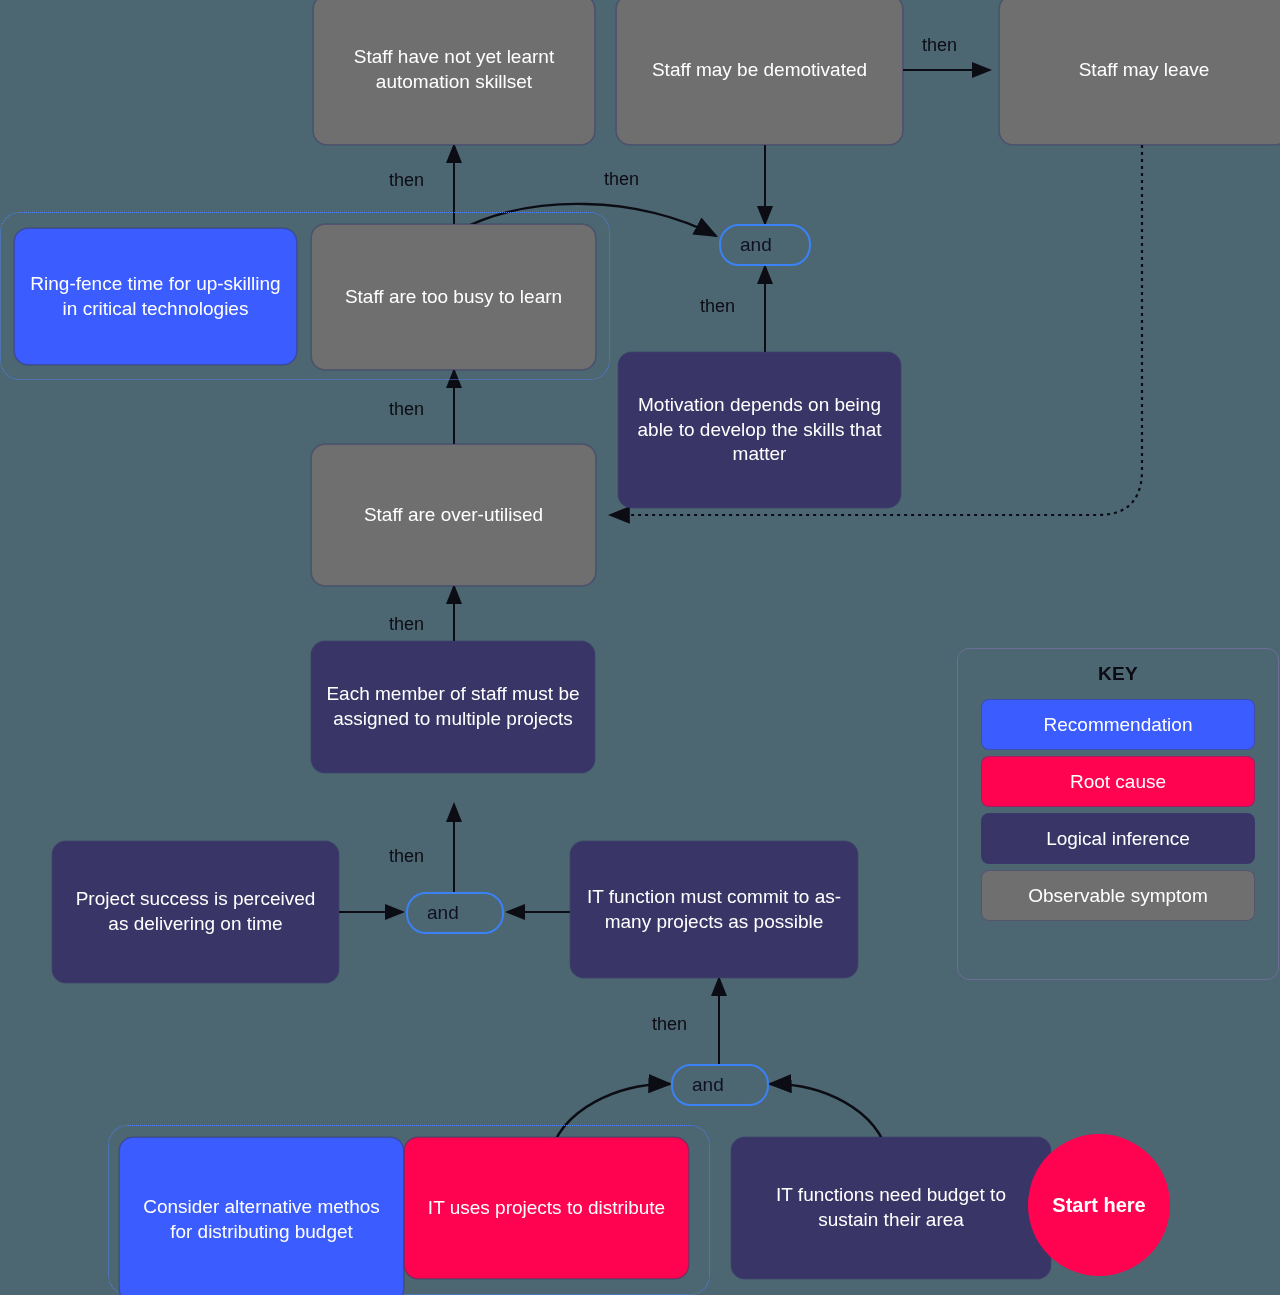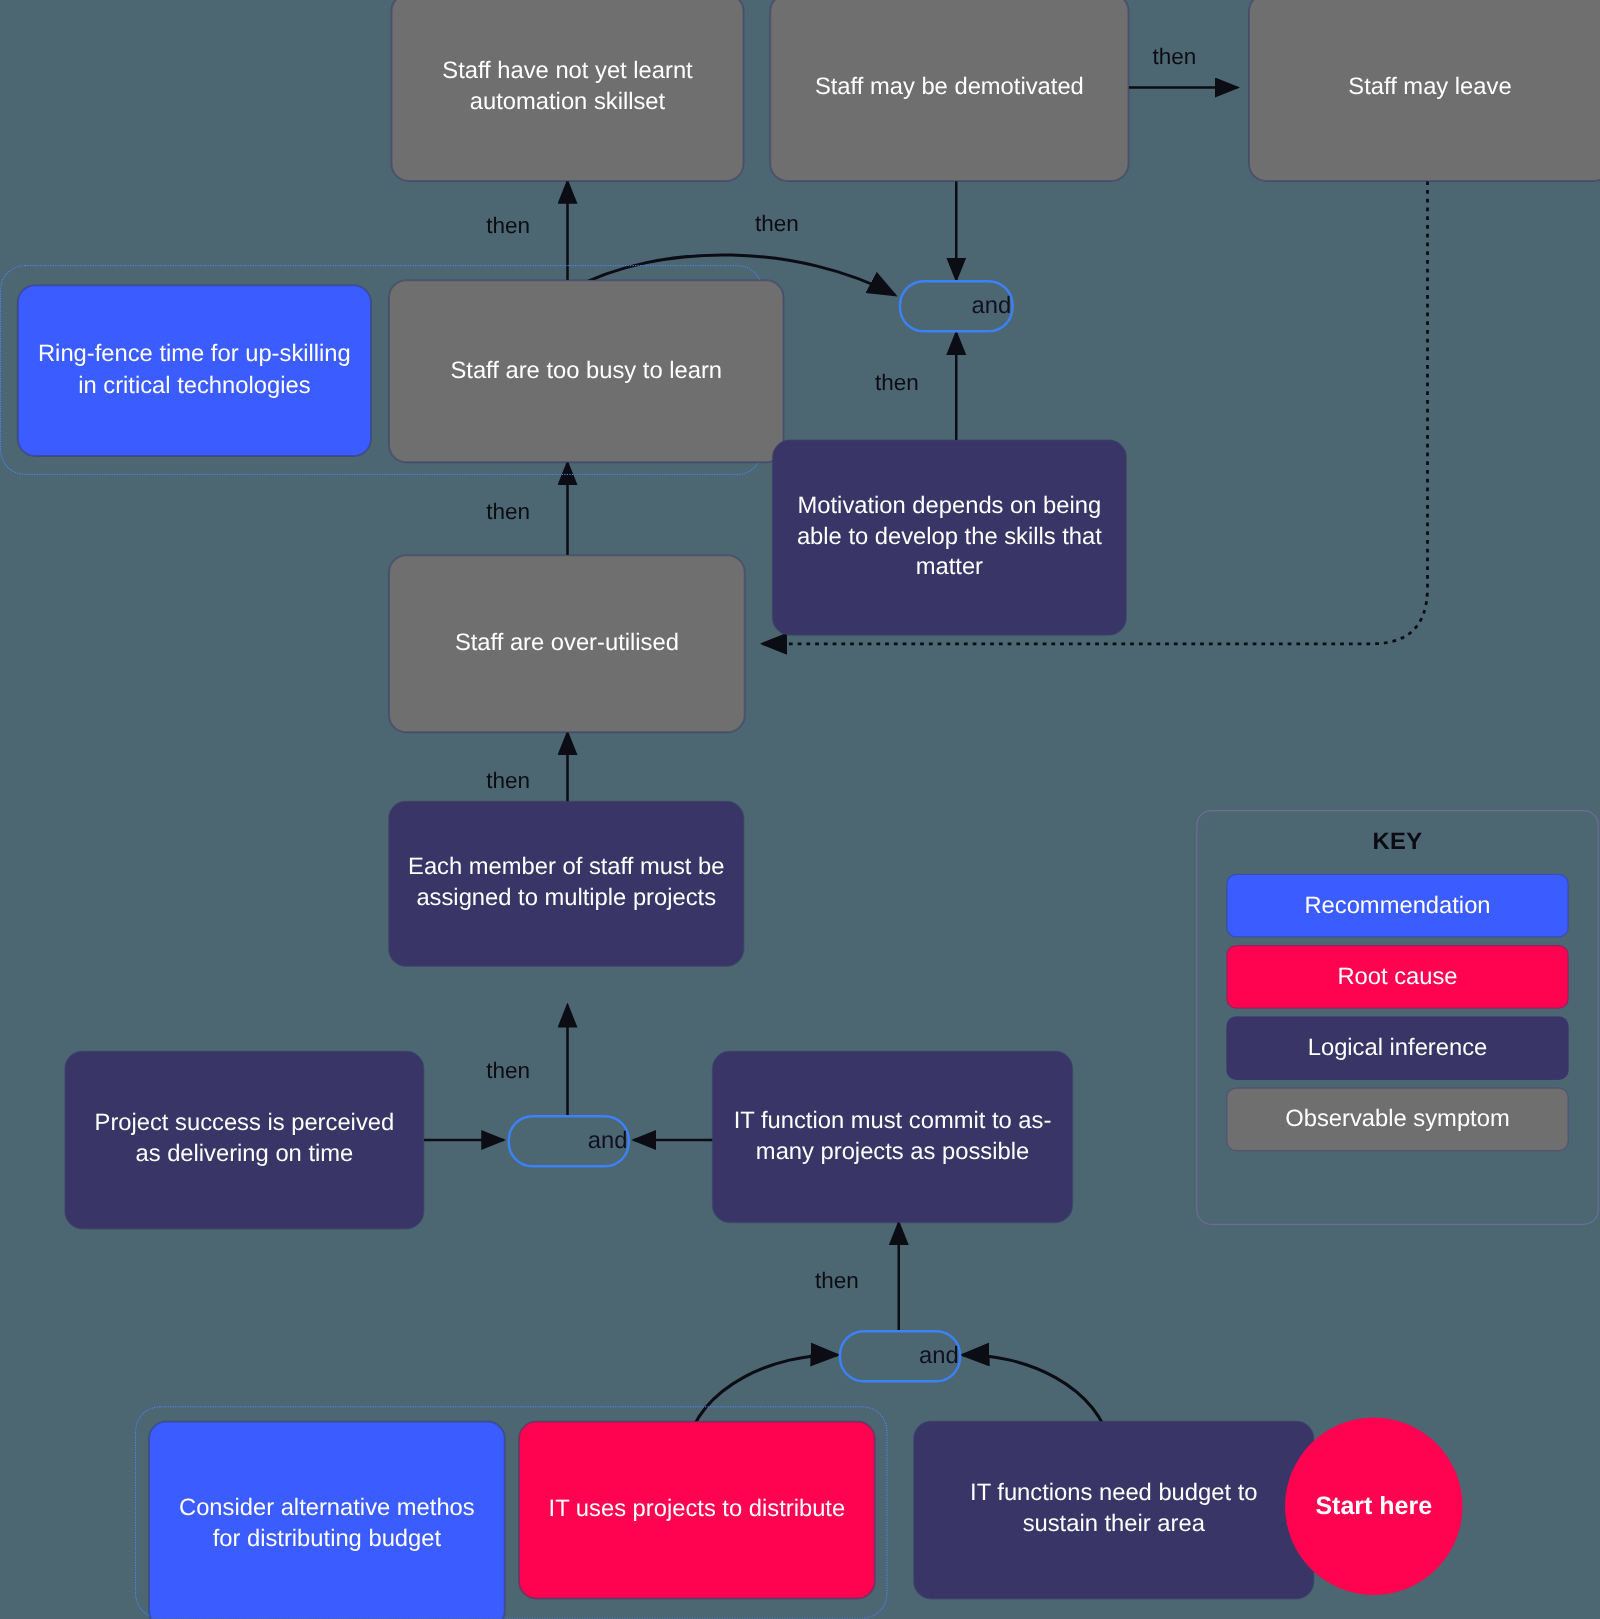--- a/index.html
+++ b/index.html
@@ -48,21 +48,21 @@
   .n-root      { background: #ff0350; }
 
   .andnode {
     position: absolute;
     box-sizing: border-box;
     border-radius: 20px;
     border: 2.5px solid #3b82f6;
     background: transparent;
     display: flex;
     align-items: center;
-    justify-content: flex-end;
+    justify-content: flex-start;
     color: #101020;
     font-size: 19px;
     font-weight: 400;
     z-index: 4;
     padding-left: 19px;
   }
   .cluster {
     position: absolute;
     box-sizing: border-box;
     border: 1.6px dotted #4f83f7;
@@ -178,21 +178,21 @@
   </div>
 
   <div class="node n-symptom" style="left:999px; top:-5px; width:290px; height:150px;">
     <span>Staff may leave</span>
   </div>
 
   <div class="node n-rec" style="left:14px; top:228px; width:283px; height:137px;">
     <span>Ring-fence time for up-skilling in critical technologies</span>
   </div>
 
-  <div class="node n-symptom" style="left:311px; top:224px; width:316px; height:146px;">
+  <div class="node n-symptom" style="left:311px; top:224px; width:285px; height:146px;">
     <span>Staff are too busy to learn</span>
   </div>
 
   <div class="node n-inference" style="left:618px; top:352px; width:283px; height:156px;">
     <span>Motivation depends on being able to develop the skills that matter</span>
   </div>
 
   <div class="node n-symptom" style="left:311px; top:444px; width:285px; height:142px;">
     <span>Staff are over-utilised</span>
   </div>
@@ -206,21 +206,21 @@
   </div>
 
   <div class="node n-inference" style="left:570px; top:841px; width:288px; height:137px;">
     <span>IT function must commit to as-many projects as possible</span>
   </div>
 
   <div class="node n-rec" style="left:119px; top:1137px; width:285px; height:166px;">
     <span>Consider alternative methos for distributing budget</span>
   </div>
 
-  <div class="node n-root" style="left:415px; top:1137px; width:285px; height:142px;">
+  <div class="node n-root" style="left:404px; top:1137px; width:285px; height:142px;">
     <span>IT uses projects to distribute</span>
   </div>
 
   <div class="node n-inference" style="left:731px; top:1137px; width:320px; height:142px;">
     <span>IT functions need budget to sustain their area</span>
   </div>
 
   <div class="start-here" style="left:1028px; top:1134px; width:142px; height:142px;">
     <span>Start here</span>
   </div>

